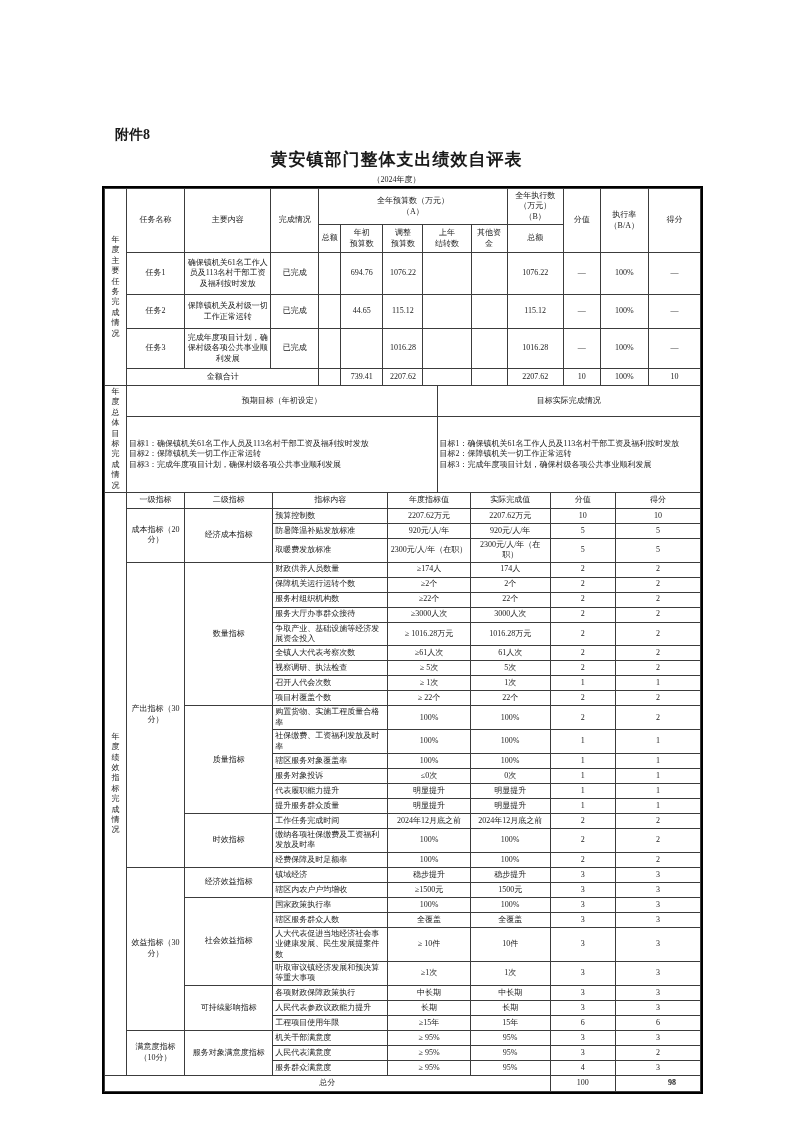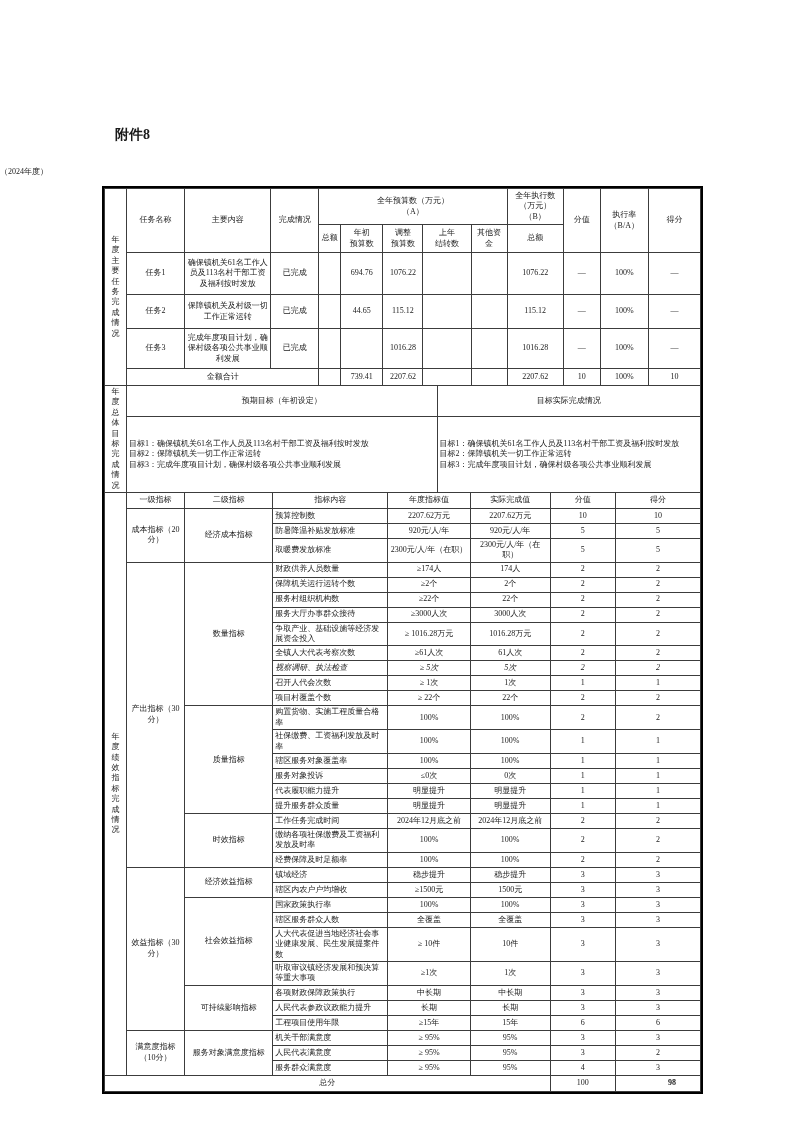--- a/index.html
+++ b/index.html
@@ -3,38 +3,39 @@
 <meta charset="utf-8">
 <style>
   html,body{margin:0;padding:0;background:#e8e8e8;}
   .page{
     position:relative;width:793px;height:1122px;background:#ffffff;
     font-family:"Liberation Serif","DejaVu Serif",serif;color:#1a1a1a;
     overflow:hidden;margin:0 auto;
   }
   .attachment{position:absolute;left:115px;top:126px;font-size:14px;font-weight:bold;}
   .doc-title{position:absolute;left:0;top:148px;width:100%;text-align:center;font-size:17px;font-weight:bold;letter-spacing:1px;}
-  .doc-subtitle{position:absolute;left:0;top:166px;width:100%;text-align:left;font-size:8px;}
+  .doc-subtitle{position:absolute;left:0;top:174px;width:100%;text-align:center;font-size:8px;}
   .table-wrap{position:absolute;left:102px;top:186px;width:597px;border:2px solid #000;}
   table.doc{border-collapse:collapse;width:100%;table-layout:fixed;}
   table.doc + table.doc{margin-top:-1px;}
   td{
     border:1px solid #3c3c3c;font-size:8px;line-height:1.3;text-align:center;
     vertical-align:middle;padding:1px 2px;word-break:break-all;white-space:pre-line;
     overflow:hidden;
   }
   td.left{text-align:left;}
   td.side{padding:1px 3px;}
   td.bold{font-weight:bold;padding-left:30px;}
 </style>
 </head>
 <body>
 
 <div class="page">
   <div class="attachment">附件8</div>
+  <div class="doc-title">黄安镇部门整体支出绩效自评表</div>
   <div class="doc-subtitle">（2024年度）</div>
 
   <div class="table-wrap">
 
 
     <table class="doc" id="task-table">
       <colgroup>
         <col style="width:22px">
           <col style="width:58px">
           <col style="width:86px">
@@ -237,21 +238,21 @@
             <td>2</td>
             <td>2</td>
           </tr>
           <tr style="height: 15px;">
             <td class="left">全镇人大代表考察次数</td>
             <td>≥61人次</td>
             <td>61人次</td>
             <td>2</td>
             <td>2</td>
           </tr>
-          <tr style="height: 15px; font-style: italic;">
+          <tr style="height: 15px;">
             <td class="left">视察调研、执法检查</td>
             <td>≥ 5次</td>
             <td>5次</td>
             <td>2</td>
             <td>2</td>
           </tr>
           <tr style="height: 15px;">
             <td class="left">召开人代会次数</td>
             <td>≥ 1次</td>
             <td>1次</td>

